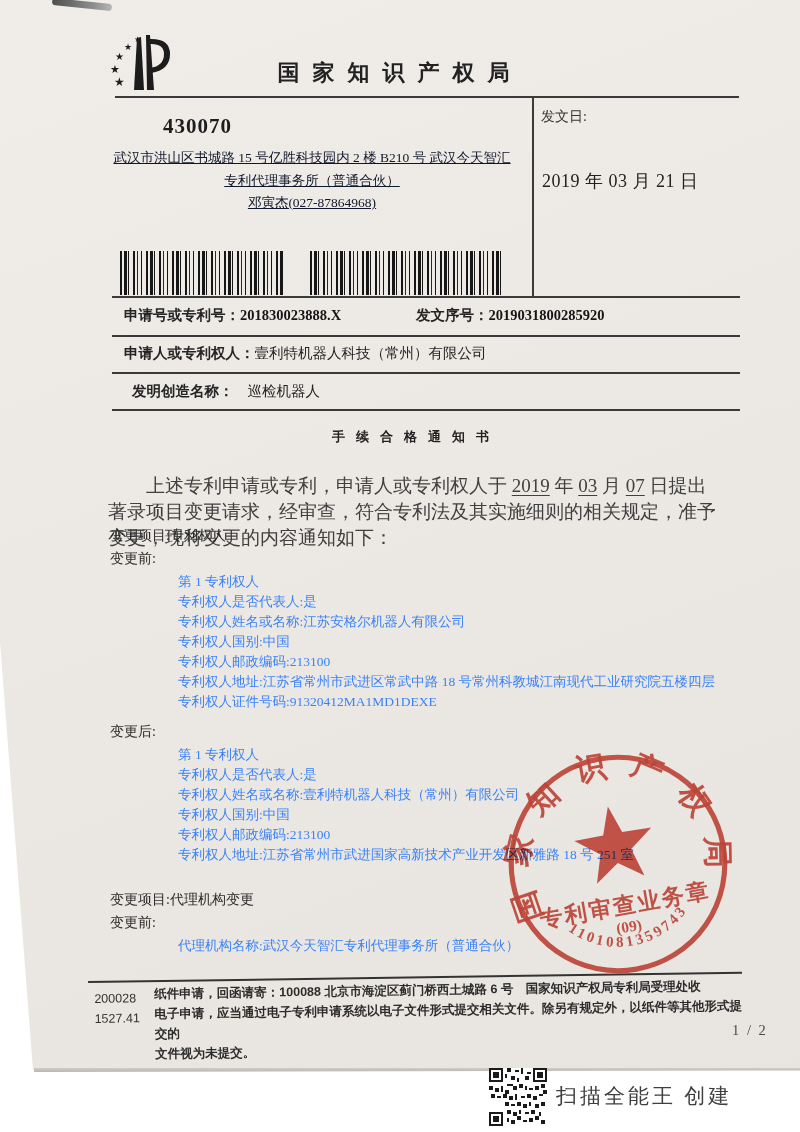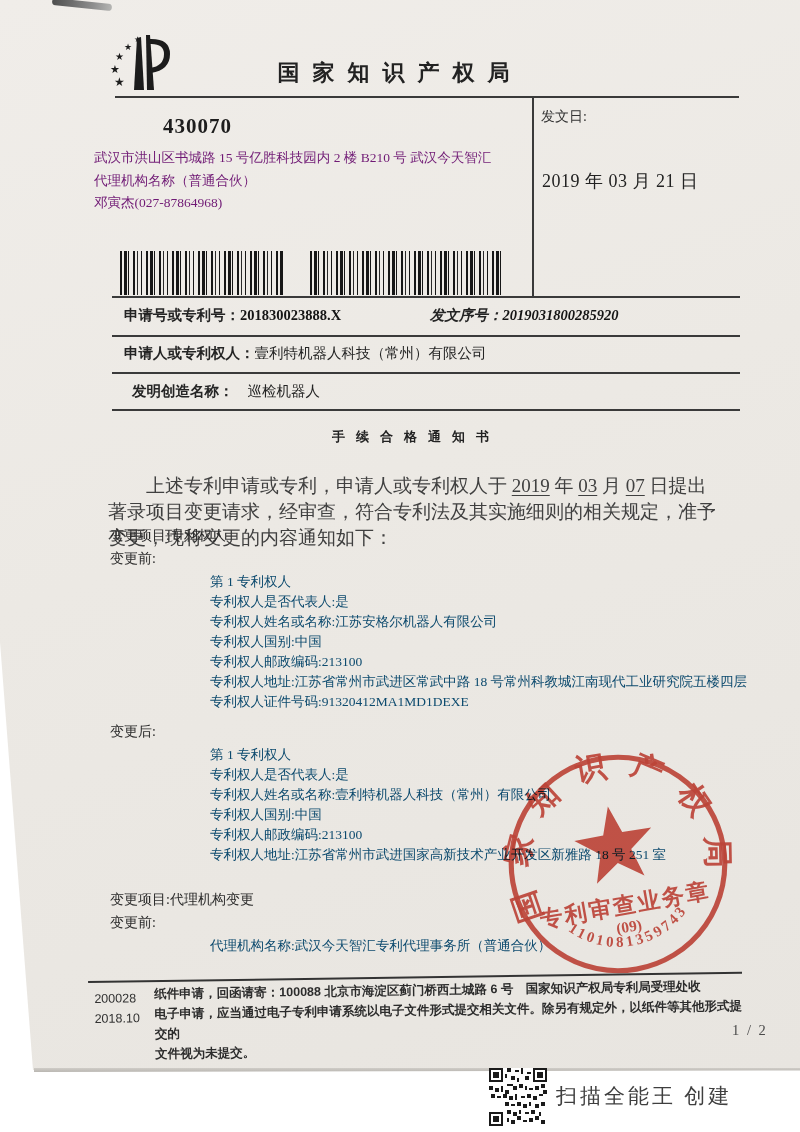--- a/index.html
+++ b/index.html
@@ -25,22 +25,22 @@
     position:absolute;left:52px;top:1px;width:60px;height:7px;border-radius:4px;
     background:linear-gradient(90deg,#4e4e4e,#8f8f8f 70%,#b5b5b3);
     transform:rotate(6deg);
   }
   .agency-title{
     position:absolute;left:0;top:58px;width:800px;text-align:center;
     font-weight:bold;font-size:22px;letter-spacing:13px;color:#222;
   }
   .zipcode{position:absolute;left:137px;top:114px;font-size:21px;font-weight:bold;color:#1d1d1d;letter-spacing:1px;margin-left:26px;}
   .addr{
-    position:absolute;left:94px;top:147px;width:436px;
-    font-size:13.5px;line-height:22.5px;color:#701a75;white-space:nowrap;
+    position:absolute;left:94px;top:147px;width:436px;text-align:center;
+    font-size:13.5px;line-height:22.5px;color:#0f172a;white-space:nowrap;text-decoration:underline;
   }
   .dispatch-label{position:absolute;left:541px;top:108px;font-size:14px;color:#333;}
   .dispatch-date{position:absolute;left:533px;top:169px;font-size:18px;color:#222;letter-spacing:0.5px;padding-left:9px;}
   .barcode{
     position:absolute;top:251px;height:44px;
     background:repeating-linear-gradient(90deg,
       #161616 0 2px,rgba(0,0,0,0) 2px 4px,
       #161616 4px 7px,rgba(0,0,0,0) 7px 8px,
       #161616 8px 9px,rgba(0,0,0,0) 9px 13px,
       #161616 13px 15px,rgba(0,0,0,0) 15px 17px,
@@ -54,21 +54,21 @@
     position:absolute;left:16px;top:428px;width:800px;text-align:center;
     font-weight:bold;font-size:13px;letter-spacing:11px;color:#222;
   }
   .para{
     position:absolute;left:108px;top:473px;width:614px;
     font-size:19px;line-height:26px;text-indent:2em;color:#404040;
   }
   .para .u{text-decoration:underline;text-underline-offset:3px;}
   .sec{position:absolute;left:110px;font-size:14px;color:#2a2a2a;}
   .sec .hline{line-height:23px;}
-  .sec .details{margin-left:100px;line-height:20px;font-size:13.5px;padding-top:2px;color:#0c4a6e;}
+  .sec .details{margin-left:68px;line-height:20px;font-size:13.5px;padding-top:2px;color:#3b82f6;}
   .footer{
     position:absolute;left:86px;top:975px;width:662px;
     transform:rotate(-0.8deg);transform-origin:left center;
     font-family:"Liberation Sans","DejaVu Sans",sans-serif;
   }
   .footer .frule{position:absolute;left:2px;top:6px;width:654px;height:2px;background:#333;}
   .footer .codes{position:absolute;left:8px;top:14px;font-size:12.5px;color:#333;line-height:20px;}
   .footer .ftext{position:absolute;left:68px;top:10px;width:592px;font-size:12.5px;font-weight:600;color:#2c2c2c;line-height:20px;}
   .pagenum{position:absolute;left:732px;top:1022px;font-size:14.5px;color:#4a4a4a;letter-spacing:2px;}
   .stamp{
@@ -102,33 +102,33 @@
   </g>
 </svg>
 
 <div class="agency-title heiti">国家知识产权局</div>
 <div class="rule" style="left:115px;top:96px;width:624px;"></div>
 <div class="vrule" style="left:532px;top:96px;height:201px;"></div>
 
 <div class="zipcode">430070</div>
 <div class="addr">
   <div>武汉市洪山区书城路 15 号亿胜科技园内 2 楼 B210 号 武汉今天智汇</div>
-  <div>代理机构名称（普通合伙）</div>
+  <div>专利代理事务所（普通合伙）</div>
   <div>邓寅杰(027-87864968)</div>
 </div>
 <div class="dispatch-label">发文日:</div>
 <div class="dispatch-date">2019 年 03 月 21 日</div>
 
 <div class="barcode" style="left:120px;width:163px;"></div>
 <div class="barcode" style="left:310px;width:191px;"></div>
 
 <div class="rule" style="left:112px;top:296px;width:628px;"></div>
 <div class="inforow" style="top:306px;">
   <span class="lbl">申请号或专利号：</span><span class="num">201830023888.X</span>
-  <span style="position:absolute;left:306px;white-space:nowrap;font-style:italic;"><span class="lbl">发文序号：</span><span class="num">2019031800285920</span></span>
+  <span style="position:absolute;left:292px;white-space:nowrap;"><span class="lbl">发文序号：</span><span class="num">2019031800285920</span></span>
 </div>
 <div class="rule" style="left:112px;top:335px;width:628px;height:1.6px;"></div>
 <div class="inforow" style="top:344px;">
   <span class="lbl">申请人或专利权人：</span><span>壹利特机器人科技（常州）有限公司</span>
 </div>
 <div class="rule" style="left:112px;top:372px;width:628px;height:1.6px;"></div>
 <div class="inforow" style="top:382px;margin-left:8px;">
   <span class="lbl">发明创造名称：</span><span style="margin-left:14px;">巡检机器人</span>
 </div>
 <div class="rule" style="left:112px;top:409px;width:628px;height:1.6px;"></div>
@@ -184,21 +184,21 @@
   <text x="113" y="180" text-anchor="middle" font-size="15" fill="#c8382b" opacity="0.92" font-weight="bold">(09)</text>
   <text font-size="14.5" fill="#c8382b" letter-spacing="3" opacity="0.92" font-weight="bold">
     <textPath href="#arcBottom" startOffset="50%" text-anchor="middle">1101081359743</textPath>
   </text>
 </svg>
 
 <div class="footer">
   <div class="frule"></div>
   <div class="codes">
     <div>200028</div>
-    <div>2018.10</div>
+    <div>1527.41</div>
   </div>
   <div class="ftext">
     <div>纸件申请，回函请寄：100088  北京市海淀区蓟门桥西土城路 6 号　国家知识产权局专利局受理处收</div>
     <div>电子申请，应当通过电子专利申请系统以电子文件形式提交相关文件。除另有规定外，以纸件等其他形式提交的</div>
     <div>文件视为未提交。</div>
   </div>
 </div>
 <div class="pagenum">1 / 2</div>
 
 <svg class="scan-row" width="58" height="58" viewBox="0 0 29 29" shape-rendering="crispEdges">

